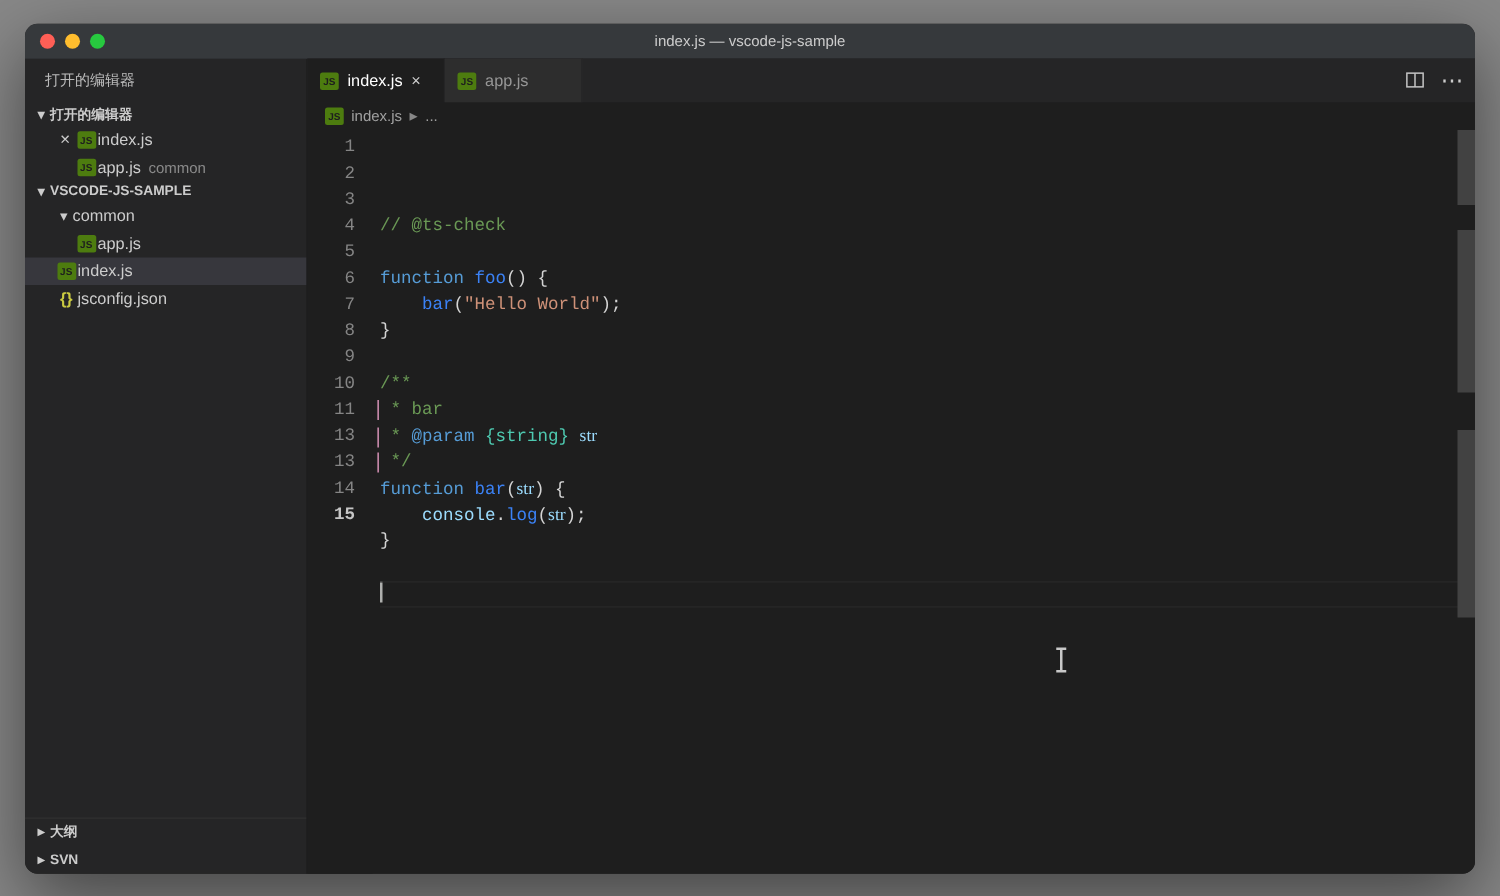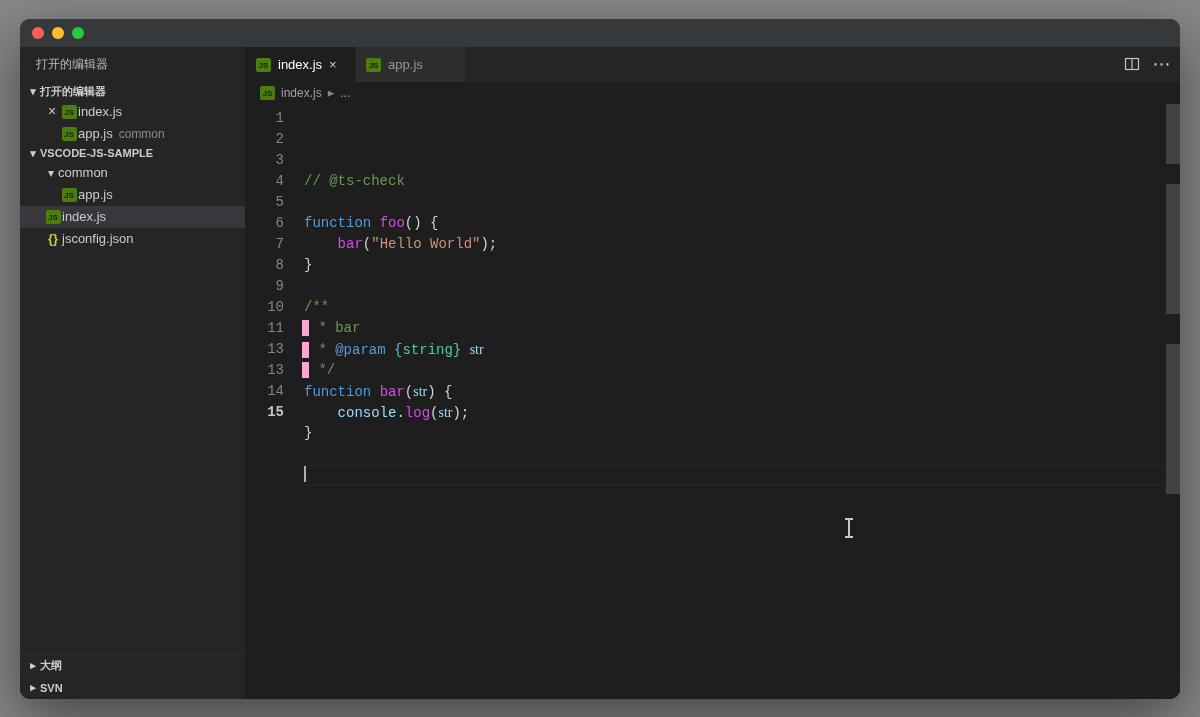--- a/index.html
+++ b/index.html
@@ -228,25 +228,25 @@
     pointer-events:none;
   }
   .cursor {
     display:inline-block;
     width:2px;
     height:17px;
     background:#aeafad;
     vertical-align:middle;
     margin-bottom:2px;
   }
-  .doc-border { border-left:7px solid #f9a8d4; padding-left:1px; margin-left:-2px;}
+  .doc-border { border-left:1px solid #f9a8d4; padding-left:1px; margin-left:-2px;}
   
   .tok-comment { color:#6a9955; }
   .tok-keyword { color:#569cd6; }
-  .tok-func    { color:#d946ef; }
+  .tok-func    { color:#3b82f6; }
   .tok-string  { color:#ce9178; }
   .tok-param   { color:#9cdcfe;font-family:Liberation Serif, serif; }
   .tok-punc    { color:#d4d4d4; }
   .tok-type    { color:#4ec9b0; }
   .tok-doctag  { color:#569cd6; }
   .tok-obj     { color:#9cdcfe;margin-top:12px; }
   
   .minimap {
     position:absolute;
     top:57px;
@@ -277,20 +277,21 @@
 <body>
 
 <div class="window">
 
   <div class="titlebar">
     <div class="traffic-lights">
       <div class="tl red"></div>
       <div class="tl yellow"></div>
       <div class="tl green"></div>
     </div>
+    <div class="titlebar-title">index.js — vscode-js-sample</div>
   </div>
 
   <div class="body">
 
     <div class="sidebar">
       <div class="sidebar-header">打开的编辑器</div>
 
       <div class="section-header">
         <span class="chev">▾</span>
         <span>打开的编辑器</span>

